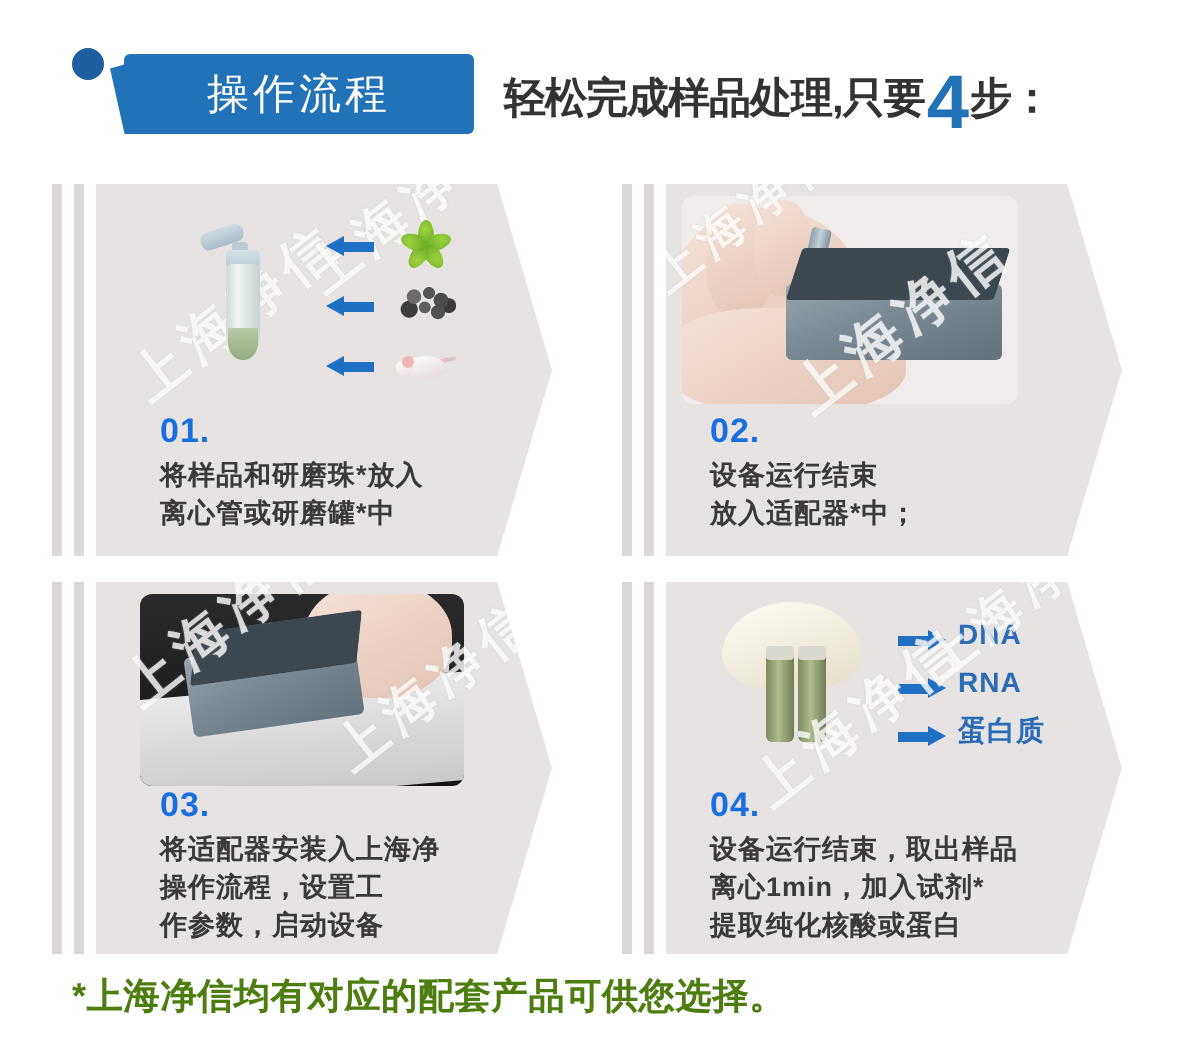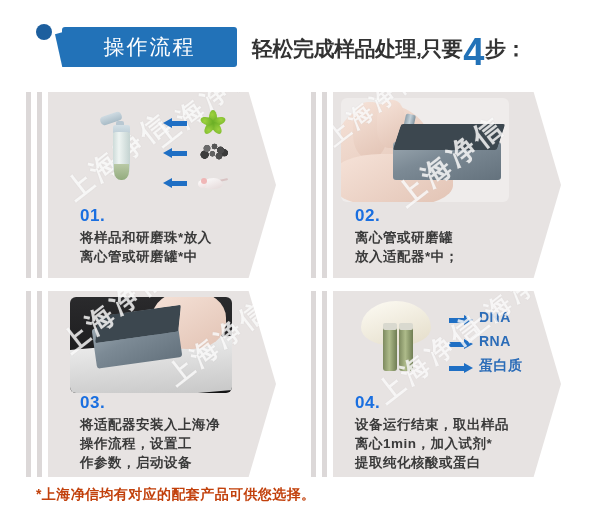--- a/index.html
+++ b/index.html
@@ -196,21 +196,21 @@
     border-radius:50% 50% 40% 40%/60% 60% 40% 40%;
   }
   .vial{
     position:absolute;background:linear-gradient(90deg,#7d8a5f,#aebb8a 45%,#6f7d53);
     border-radius:2px 2px 3px 3px;
   }
   .vial-cap{position:absolute;background:#d9d9cf;border-radius:2px;}
 
   .footnote{
     position:absolute;left:36px;top:486px;
-    color:#c2410c;font-size:14px;font-weight:bold;letter-spacing:.4px;
+    color:#4d7c0f;font-size:18px;font-weight:bold;letter-spacing:.4px;
   }
 </style>
 </head>
 <body>
 
 <div class="page">
 
   <div class="header">
     <div class="hdr-dot"></div>
     <div class="hdr-banner-notch"></div>
@@ -285,21 +285,21 @@
         <div class="hand" style="left:-8px;top:56px;width:120px;height:52px;border-radius:40%;"></div>
         <div class="vial" style="left:62px;top:16px;width:10px;height:30px;background:linear-gradient(90deg,#8ea0ab,#c3d0d8 50%,#7f939f);transform:rotate(12deg);"></div>
         <div class="adapter" style="left:52px;top:44px;width:108px;height:38px;"></div>
         <div class="adapter-top" style="left:56px;top:26px;width:104px;height:26px;transform:skewX(-18deg);"></div>
       </div>
       <div class="wm" style="left:54px;top:50px;font-size:28px;">上海净信</div>
       <div class="wm" style="left:-16px;top:-2px;font-size:24px;">上海净信</div>
 
       <div class="step-no" style="left:22px;top:114px;text-align:center;">02.</div>
       <div class="step-text" style="left:22px;top:136px;">
-        <div>离心管或研磨罐</div>
+        <div>设备运行结束</div>
         <div>放入适配器*中；</div>
       </div>
     </div>
   </div>
 
   <div class="card" style="left:26px;top:291px;">
     <div class="bar bar1"></div>
     <div class="bar bar2"></div>
     <div class="card-body">
       <div class="blockphoto" style="left:22px;top:6px;width:162px;height:96px;border-radius:6px;">

